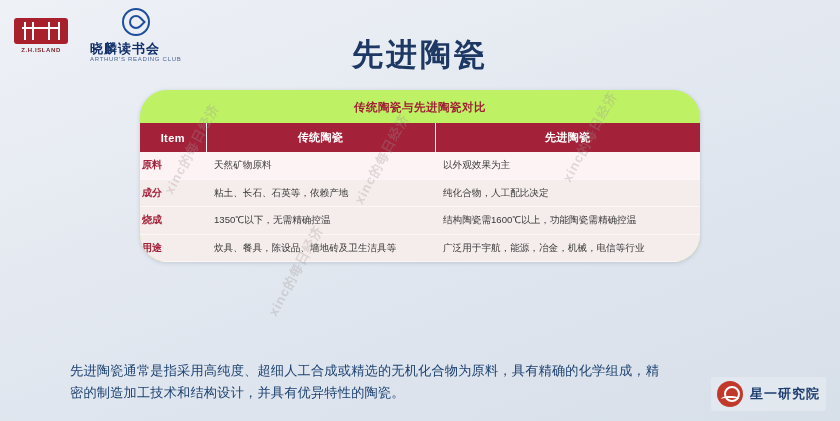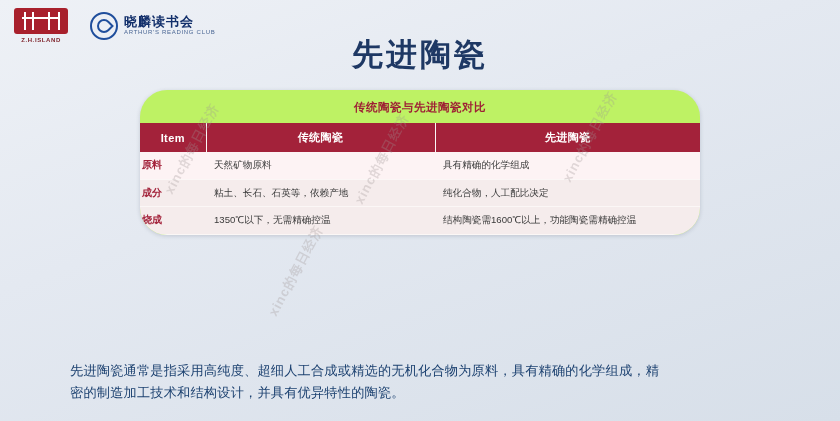--- a/index.html
+++ b/index.html
@@ -63,20 +63,21 @@
     font-size: 6px;
     letter-spacing: 0.6px;
     color: #7c1f27;
     margin-top: 3px;
     font-weight: bold;
   }
   .logo-arc {
     display: flex;
     align-items: center;
     gap: 6px;
+    flex-direction: column;
   }
   .logo-arc .glyph {
     width: 24px;
     height: 24px;
     border: 2px solid #1f4e9c;
     border-radius: 50%;
     position: relative;
   }
   .logo-arc .glyph:before {
     content: "";
@@ -277,37 +278,46 @@
         <tr>
           <th>Item</th>
           <th>传统陶瓷</th>
           <th>先进陶瓷</th>
         </tr>
       </thead>
       <tbody>
         <tr class="odd">
           <td class="key">原料</td>
           <td>天然矿物原料</td>
-          <td>具有精确的化学组成</td>
+          <td>以外观效果为主</td>
         </tr>
         <tr class="even">
           <td class="key">成分</td>
           <td>粘土、长石、石英等，依赖产地</td>
           <td>纯化合物，人工配比决定</td>
         </tr>
         <tr class="even">
           <td class="key">烧成</td>
           <td>1350℃以下，无需精确控温</td>
           <td>结构陶瓷需1600℃以上，功能陶瓷需精确控温</td>
         </tr>
+        <tr class="even">
+          <td class="key">用途</td>
+          <td>炊具、餐具，陈设品、墙地砖及卫生洁具等</td>
+          <td>广泛用于宇航，能源，冶金，机械，电信等行业</td>
+        </tr>
       </tbody>
     </table>
   </div>
 
   <div class="wm a">xinc的每日经济</div>
   <div class="wm b">xinc的每日经济</div>
   <div class="wm c">xinc的每日经济</div>
   <div class="wm d">xinc的每日经济</div>
 
   <div class="para">先进陶瓷通常是指采用高纯度、超细人工合成或精选的无机化合物为原料，具有精确的化学组成，精密的制造加工技术和结构设计，并具有优异特性的陶瓷。</div>
 
+  <div class="badge">
+    <div class="avatar"></div>
+    <div class="bname">星一研究院</div>
+  </div>
 
 </div>
 
 </body></html>

